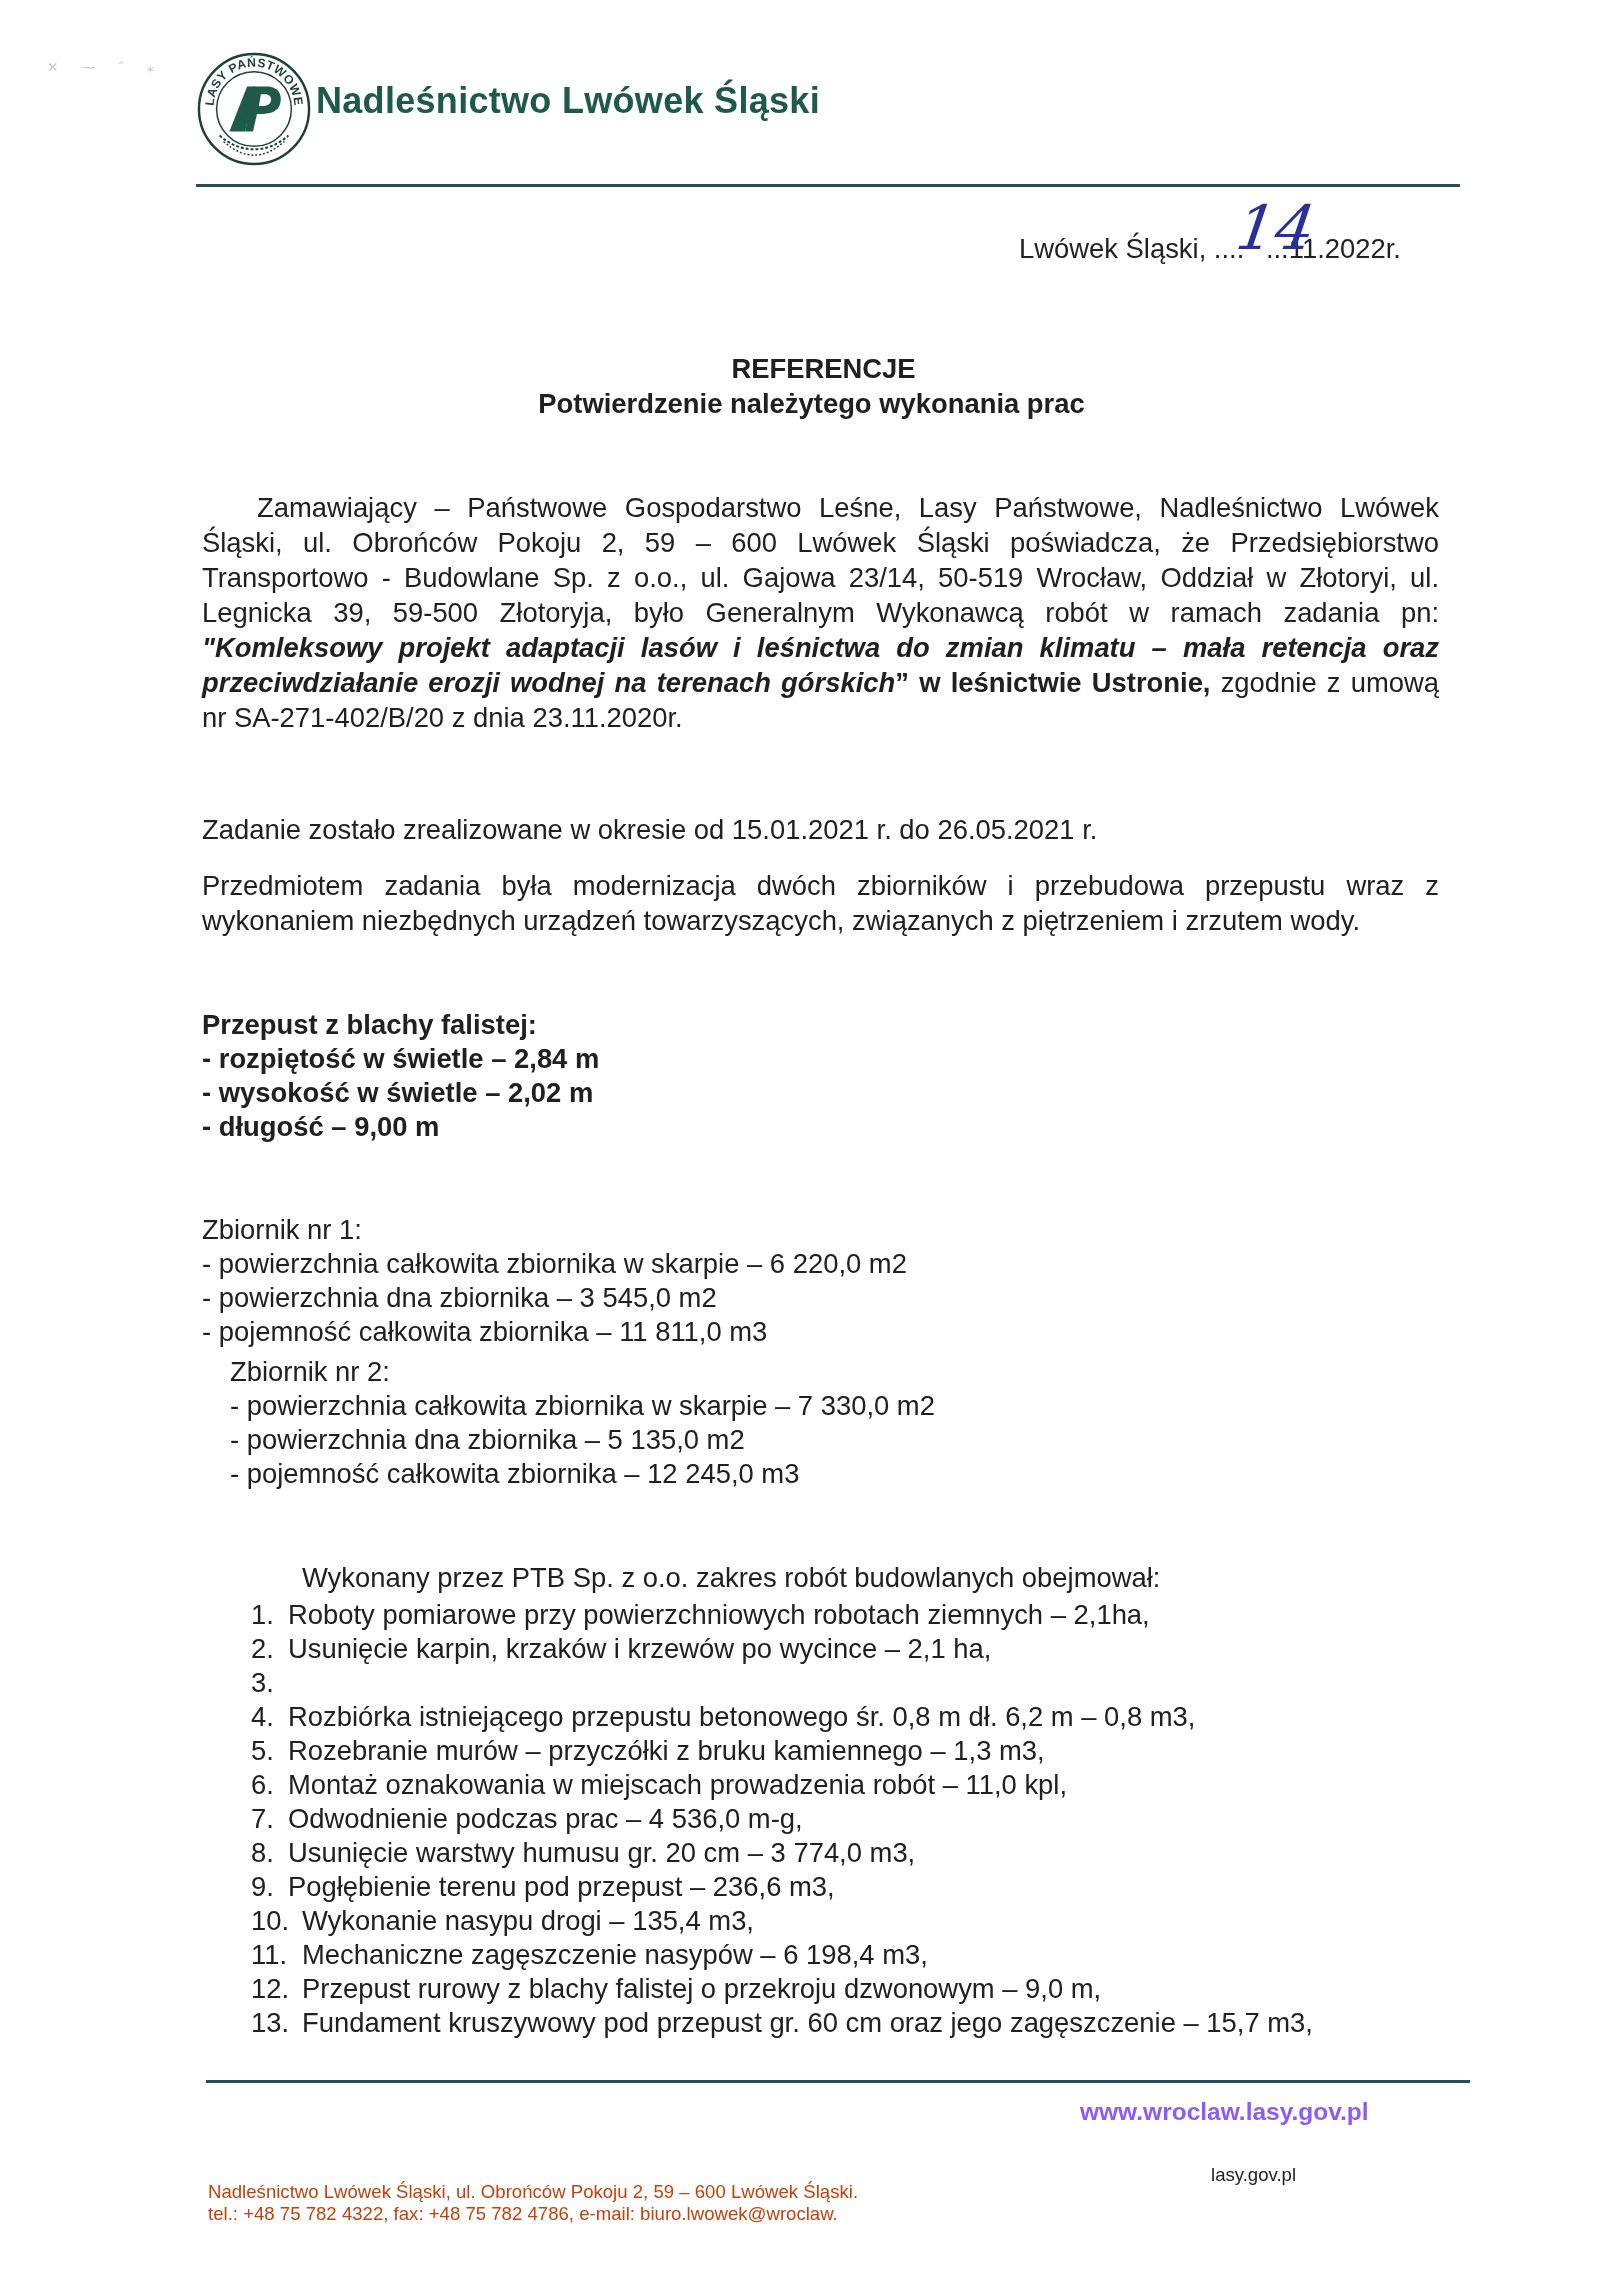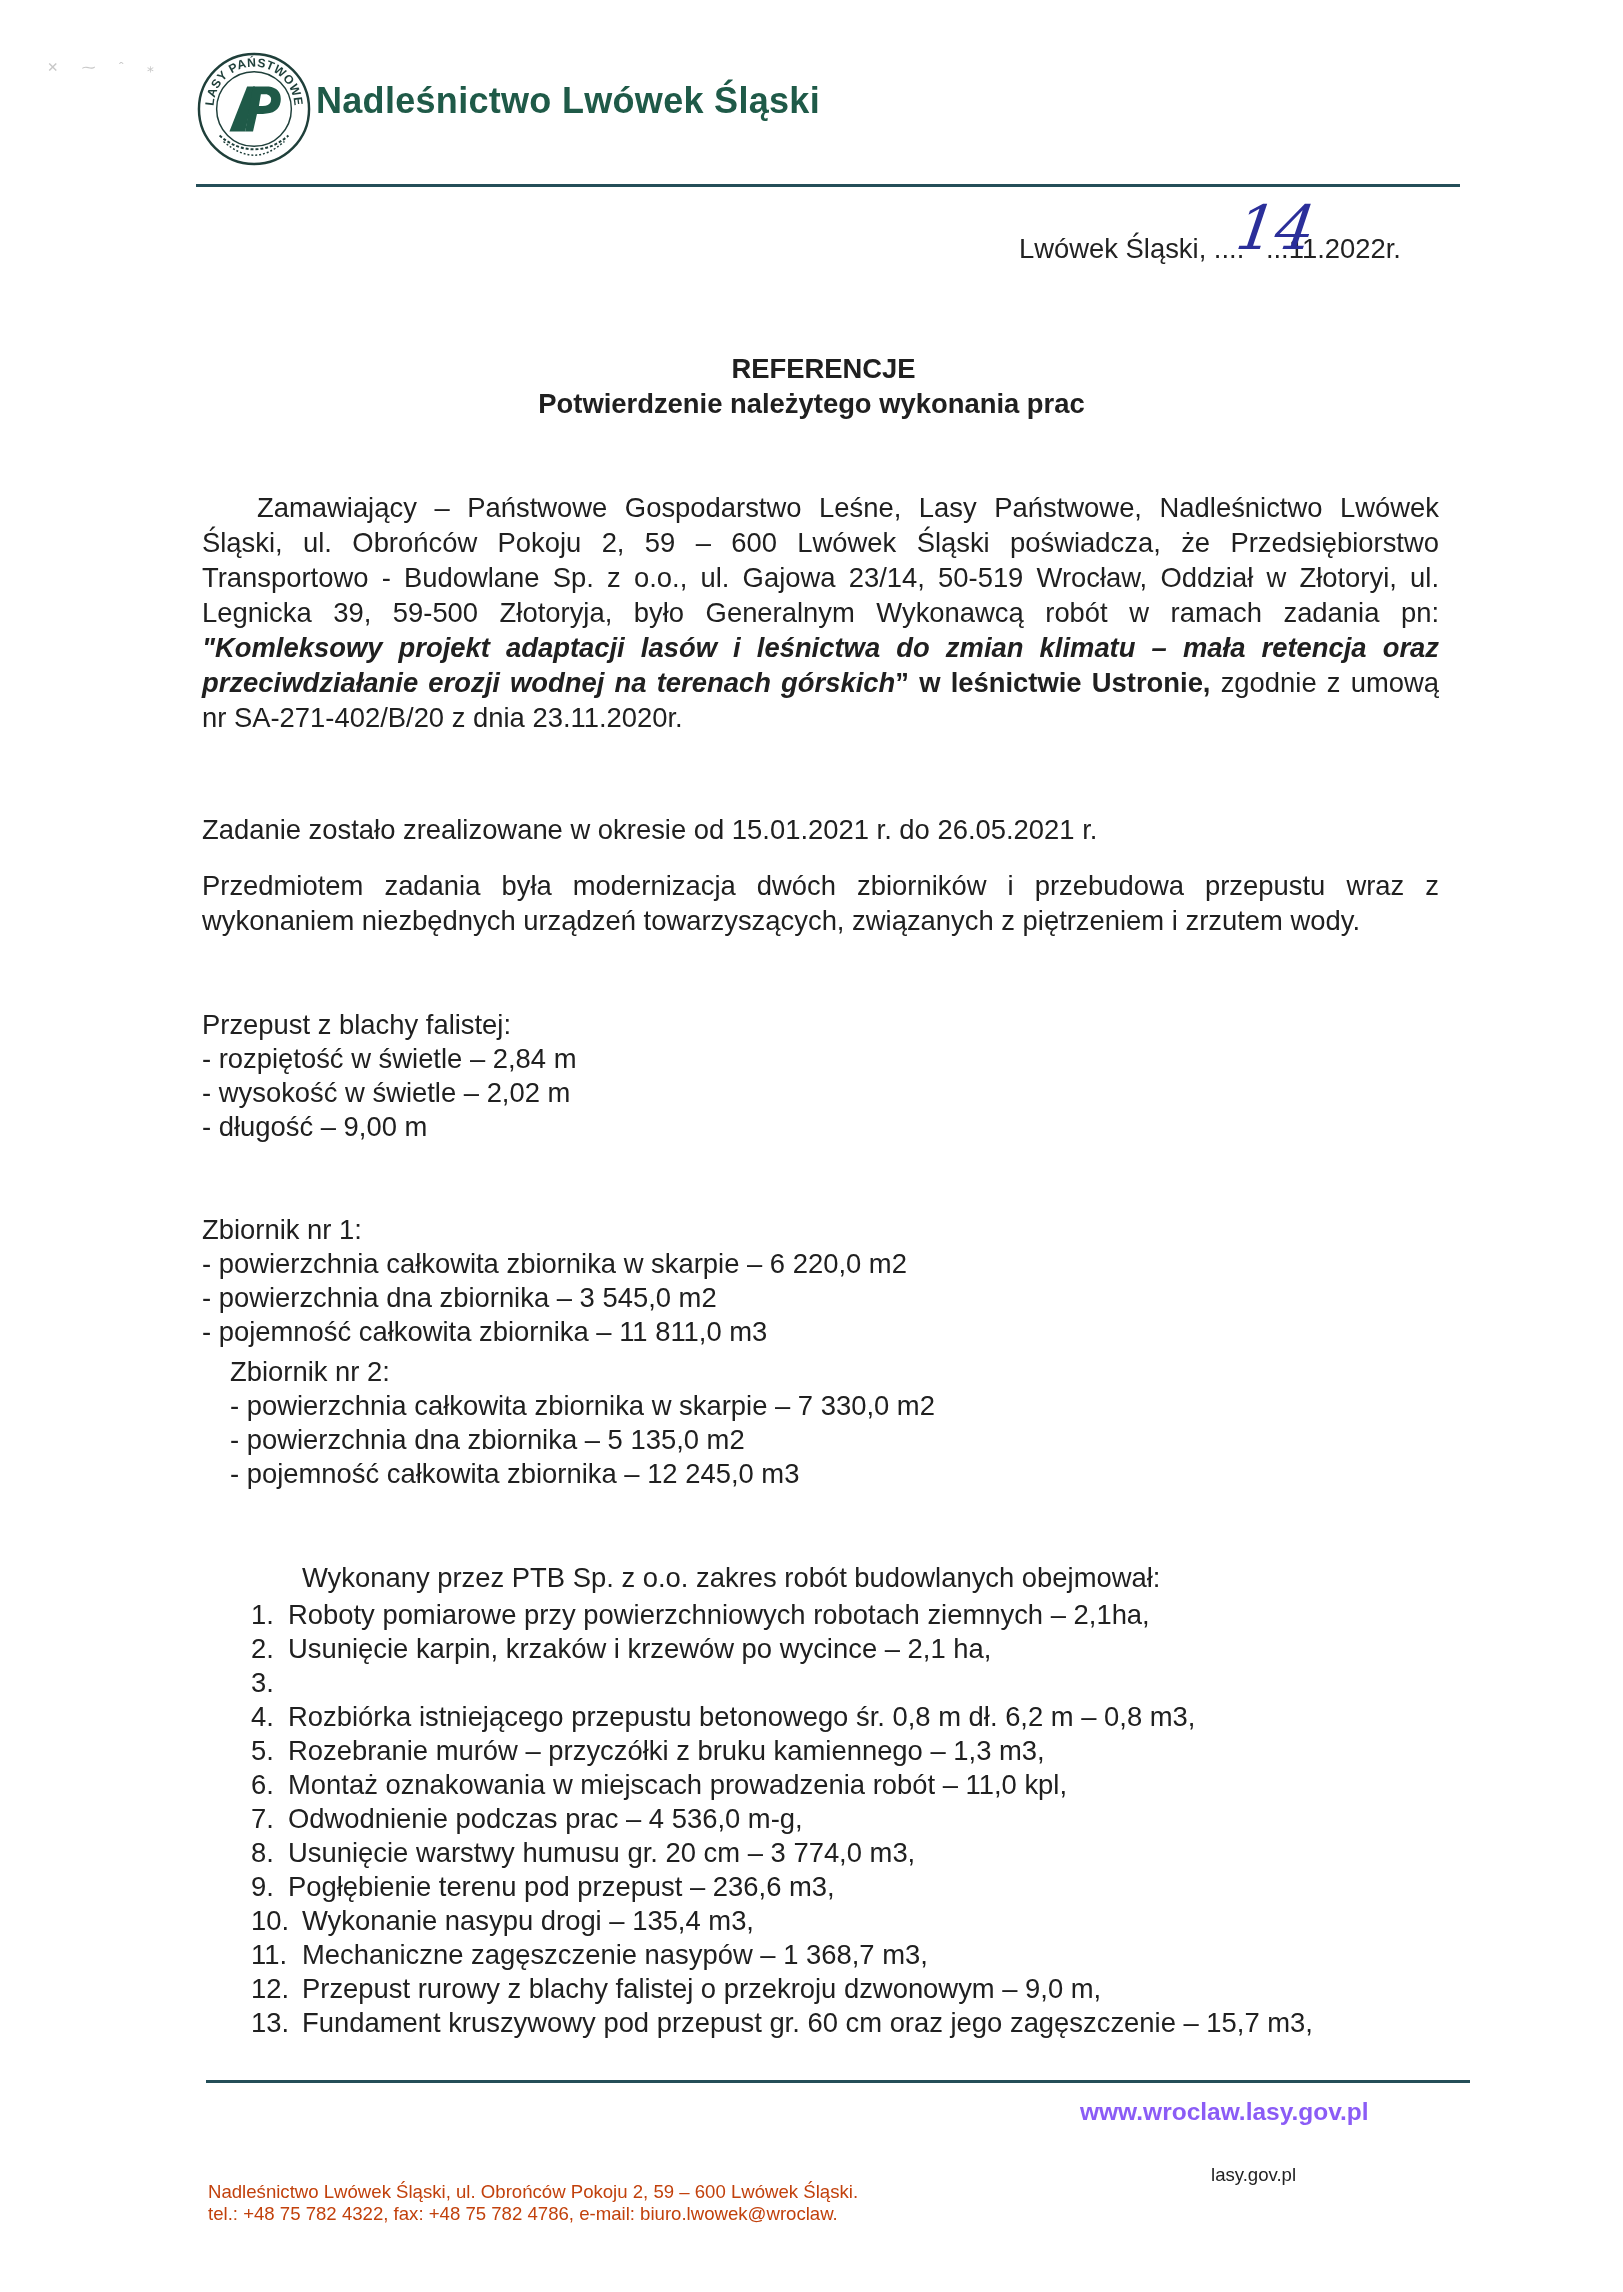--- a/index.html
+++ b/index.html
@@ -15,21 +15,21 @@
     .date-line { left: 1019px; top: 233px; font-size: 27.4px; color:#222; white-space: pre; }
     .date-hand { position: absolute; left: 1237px; top: 192px; font-family: "DejaVu Serif", serif; font-size: 61px; color: #2b2f9a; font-style: italic; transform: skewX(-8deg); }
     .title { left: 0; width: 1623px; text-align: center; font-weight: bold; font-size: 27.4px; color:#202020; }
     .t1 { top: 353px; padding-left: 12px; }
     .t2 { top: 388px; }
     .para { left: 202px; width: 1237px; font-size: 27.4px; line-height: 35px; text-align: justify; color:#202020; }
     .p1 { top: 490px; text-indent: 55px; }
     .p2 { top: 812px; }
     .p3 { top: 868px; }
     .block { left: 202px; font-size: 27.4px; line-height: 34px; color:#202020; }
-    .b1 { top: 1008px; }
+    .b1 { top: 1008px; font-weight: bold; }
     .b2 { top: 1213px; }
     .b3 { top: 1355px; margin-left: 28px; }
     .works-intro { left: 302px; top: 1562px; font-size: 27.4px; color:#202020; }
     .works { left: 251px; top: 1598px; font-size: 27.4px; line-height: 34px; color:#202020; }
     .works .row { display: flex; white-space: nowrap; }
     .works .num { display:inline-block; min-width: 37px; }
     .works .num.two { min-width: 51px; }
     .hr-bottom { left: 206px; top: 2080px; width: 1264px; height: 2.9px; background: #244e58; }
     .footer-url { left: 1080px; top: 2098px; font-size: 24.5px; font-weight: bold; color: #8b5cf6; }
     .footer-addr { left: 208px; top: 2141px; font-size: 18.6px; line-height: 21.6px; color: #c2410c; margin-top: 40px; }
@@ -131,21 +131,21 @@
   <div class="row">
       <span class="num">9.</span>
       <span>Pogłębienie terenu pod przepust – 236,6 m3,</span>
     </div>
   <div class="row">
       <span class="num two">10.</span>
       <span>Wykonanie nasypu drogi – 135,4 m3,</span>
     </div>
   <div class="row">
       <span class="num two">11.</span>
-      <span>Mechaniczne zagęszczenie nasypów – 1 368,7 m3,</span>
+      <span>Mechaniczne zagęszczenie nasypów – 6 198,4 m3,</span>
     </div>
   <div class="row">
       <span class="num two">12.</span>
       <span>Przepust rurowy z blachy falistej o przekroju dzwonowym – 9,0 m,</span>
     </div>
   <div class="row">
       <span class="num two">13.</span>
       <span>Fundament kruszywowy pod przepust gr. 60 cm oraz jego zagęszczenie – 15,7 m3,</span>
     </div>
 </div>

